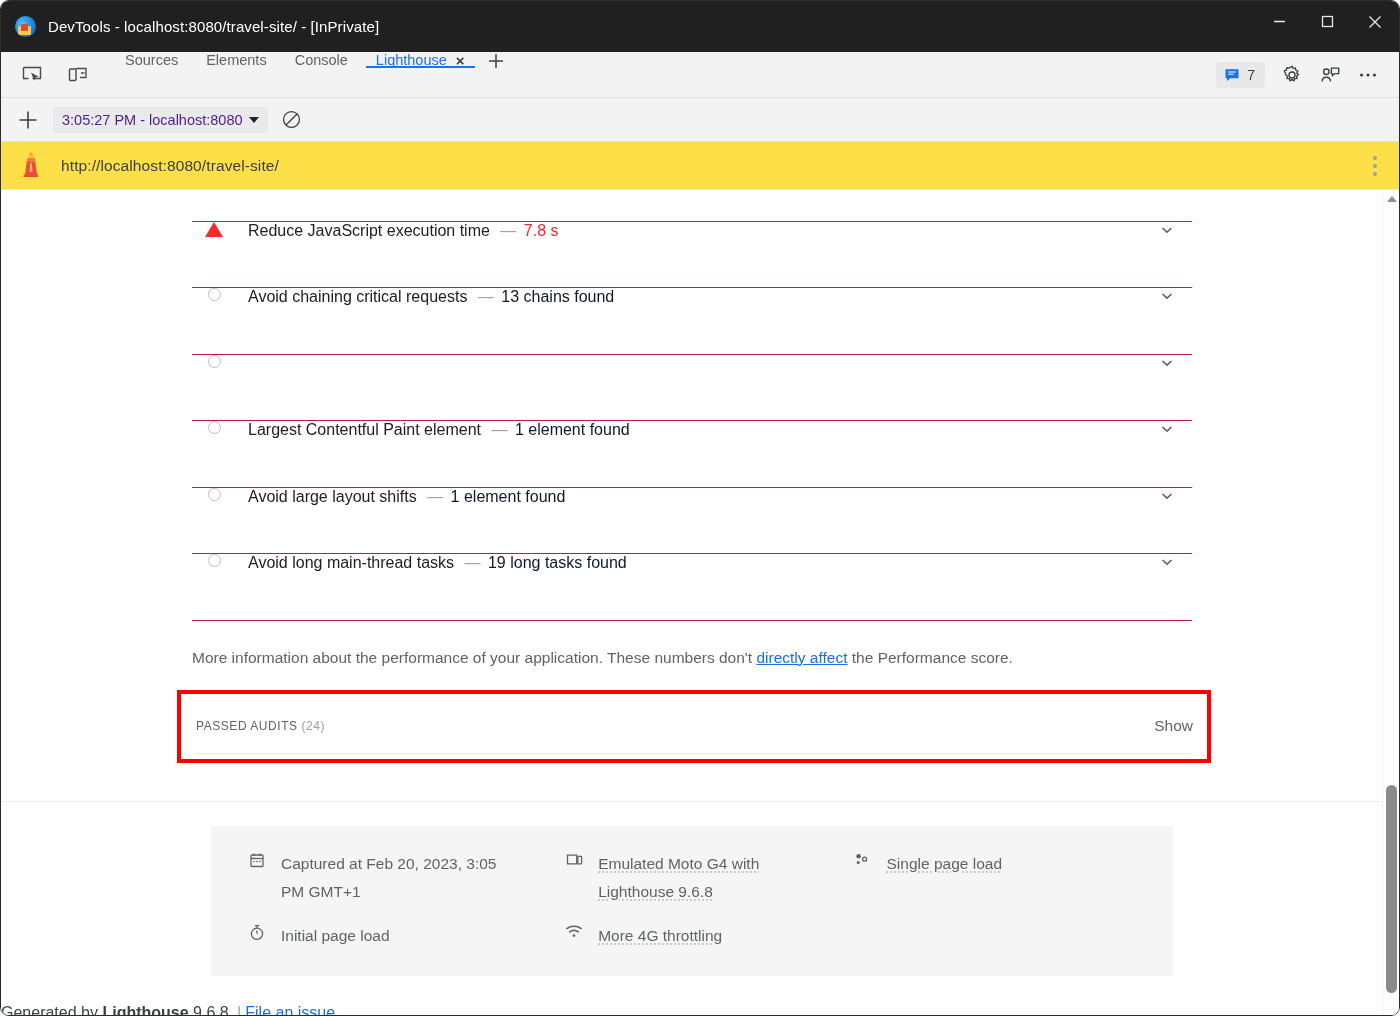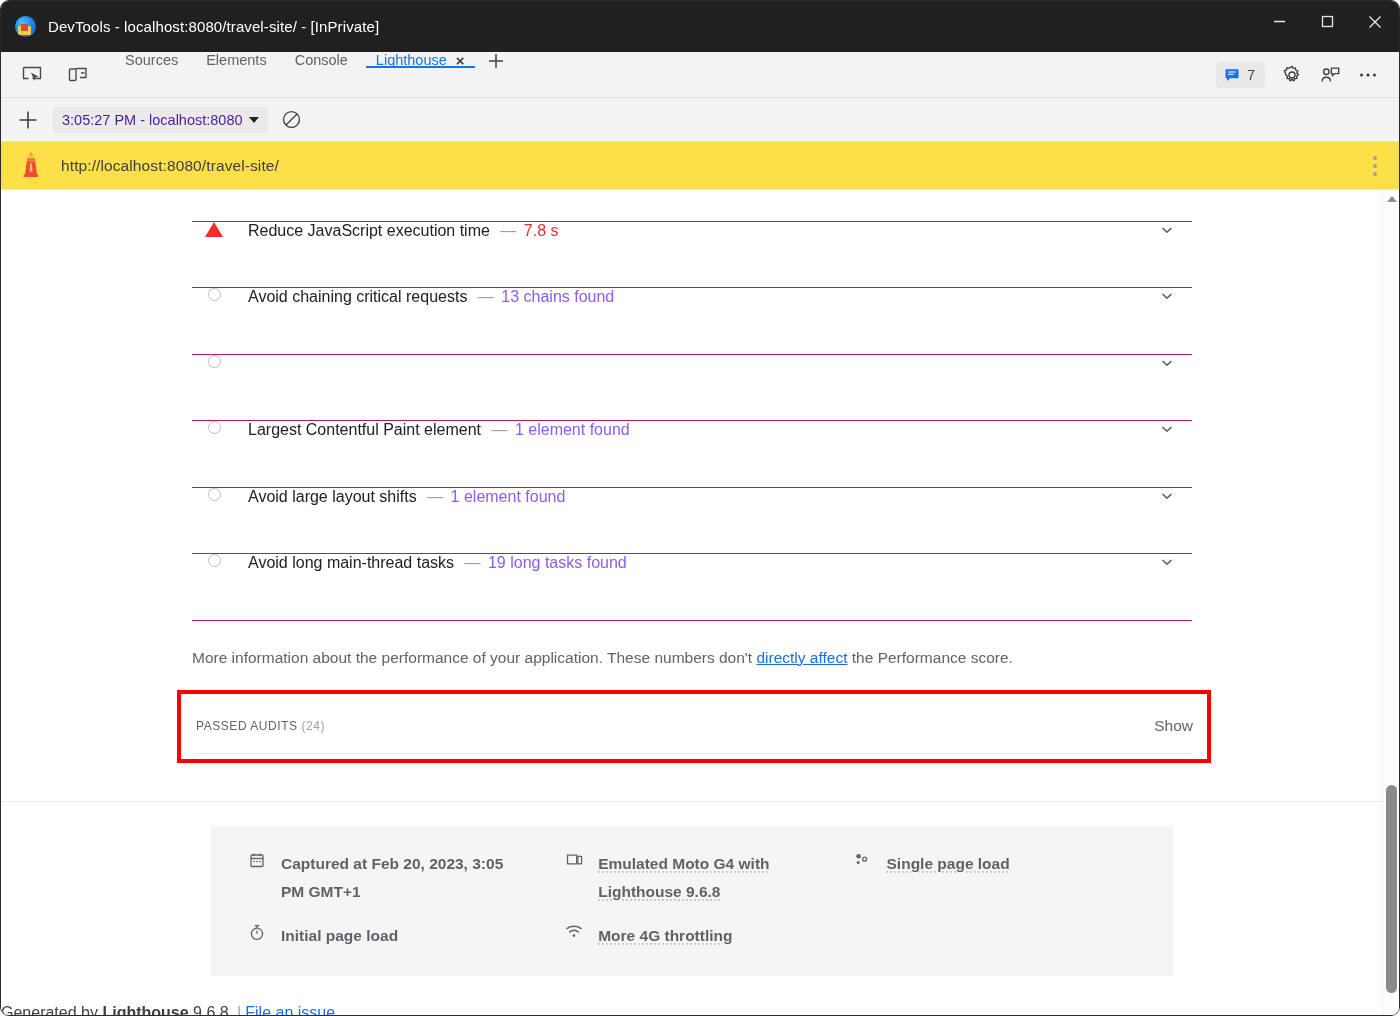--- a/index.html
+++ b/index.html
@@ -239,21 +239,21 @@
     width: 13px; height: 13px;
     border: 1.6px solid #bdbdbd;
     border-radius: 50%;
   }
   .audit-text {
     font-size: 16px;
     color: #202124;
     white-space: nowrap;
   }
   .audit-sep { color: #9aa0a6; margin: 0 3px 0 6px; }
-  .audit-val { color: #8b5cf6; }
+  .audit-val { color: #0f172a; }
   .audit-val.warn { color: #eb2a2a; }
   .audit-chevron {
     margin-left: auto;
     color: #5f6368;
     display: flex; align-items: center; justify-content: center;
     width: 30px;
   }
 
   #audits-note {
     width: 1000px;
@@ -315,21 +315,20 @@
   .meta-col.c1 { width: 330px; }
   .meta-col.c2 { width: 300px; }
   .meta-col.c3 { width: 296px; }
   .meta-item { display: flex; gap: 14px; align-items: flex-start; }
   .meta-ico { flex: 0 0 20px; width: 20px; padding-top: 2px; color: #5f6368; display:flex; justify-content:center;}
   .meta-txt {
     font-size: 15.5px;
     color: #5f6368;
     line-height: 28px;
     max-width: 240px;
-    font-weight: bold;
   }
   .meta-txt.dotted {
     text-decoration: underline;
     text-decoration-style: dotted;
     text-decoration-color: #bdbdbd;
     text-underline-offset: 3px;
   }
 
   #generated {
     margin-top: 28px;

